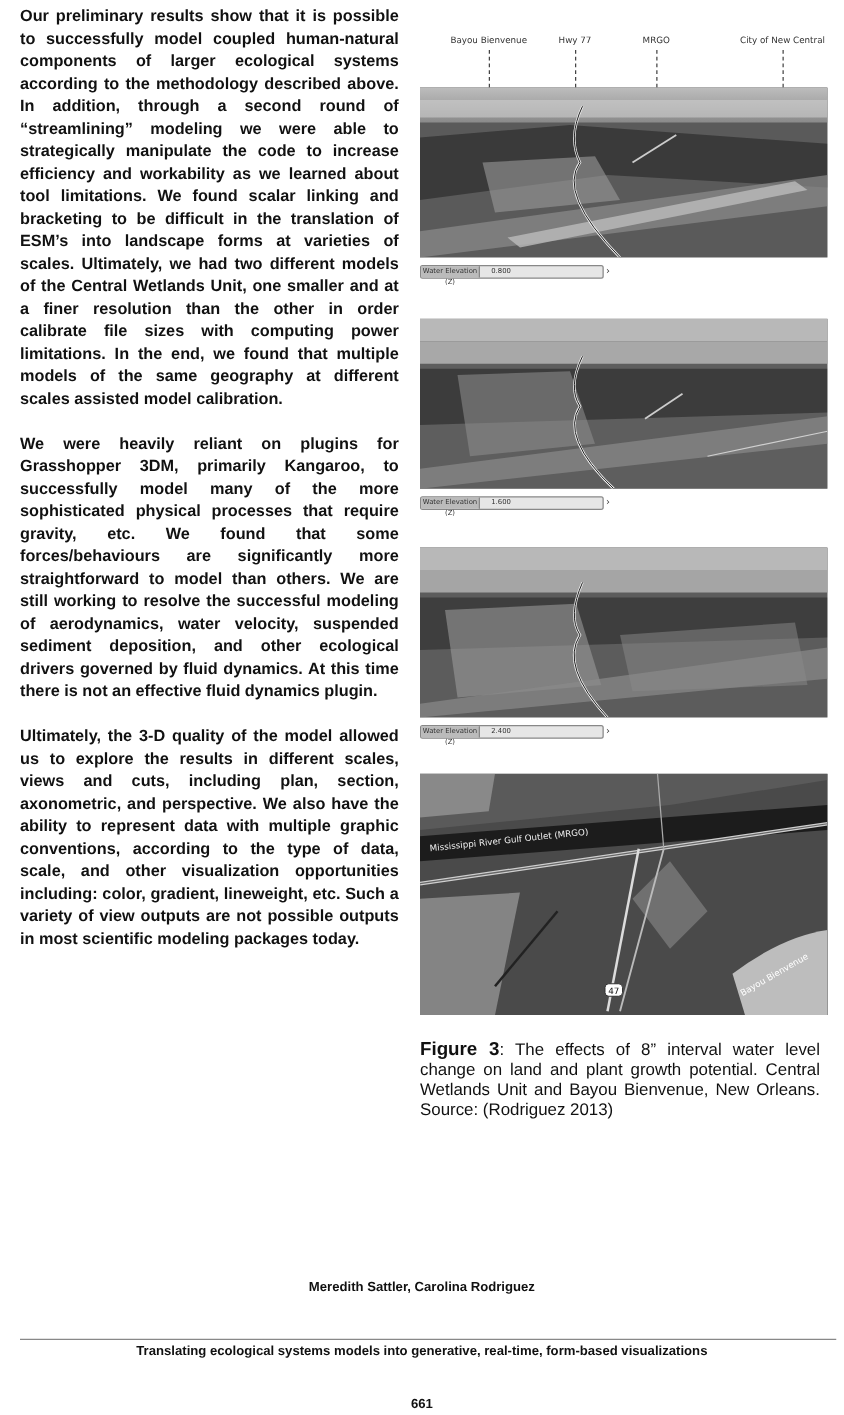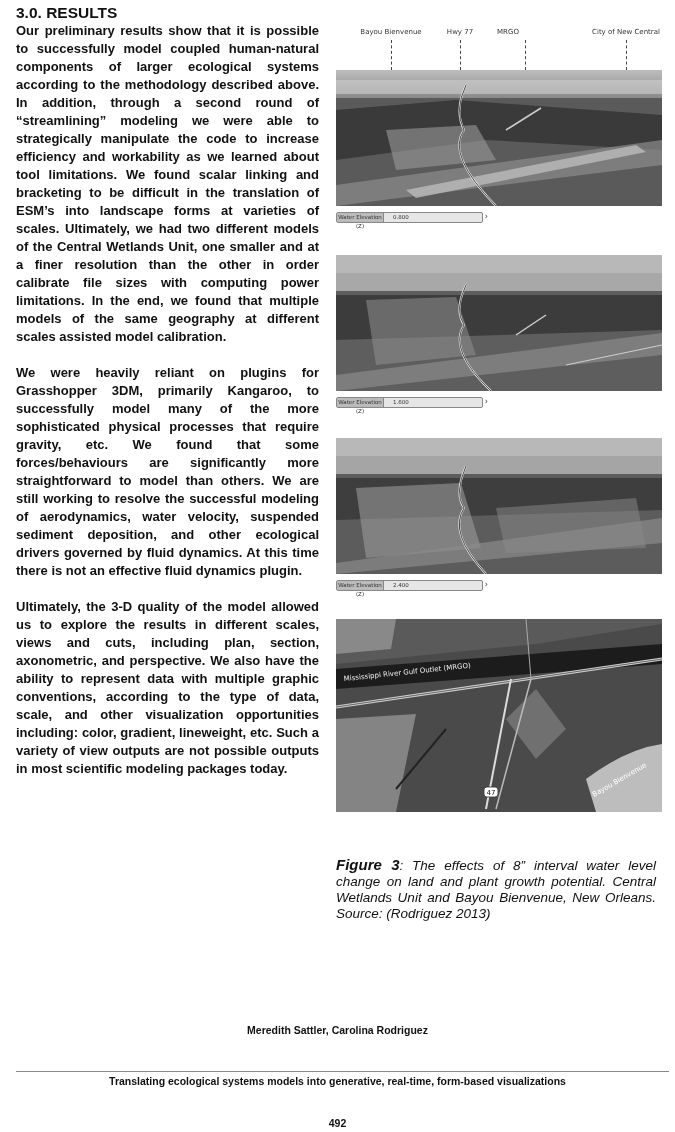--- a/index.html
+++ b/index.html
@@ -10,41 +10,40 @@
   .para { font-size:13px; line-height:18px; text-align:justify; margin:0 0 18px 0;font-weight:bold; }
   .fig { position:absolute; left:336px; width:326px; overflow:hidden; background:#777; }
   .fig svg { display:block; }
   .labels { position:absolute; left:336px; top:28px; width:326px; height:42px; }
   .lbl { position:absolute; top:0; font-size:7px; color:#333; white-space:nowrap; transform:translateX(-50%); font-family:"DejaVu Sans", sans-serif; }
   .tick { position:absolute; top:12px; height:30px; border-left:1px dashed #444; }
   .slider { position:absolute; left:336px; width:145px; height:9px; border:1px solid #888; border-radius:2px; background:#e6e6e6; font-size:5.5px; color:#333; font-family:"DejaVu Sans", sans-serif; }
   .slider .name { position:absolute; left:0; top:0; height:9px; width:46px; background:#bbb; border-right:1px solid #888; line-height:9px; text-align:center; }
   .slider .val { position:absolute; left:56px; top:0; line-height:9px; }
   .slider .arrow { position:absolute; right:-6px; top:-1px; font-size:8px; line-height:10px; color:#333; }
-  .caption { position:absolute; left:336px; top:857px; width:320px; font-size:13.5px; line-height:16px; font-style:italic; text-align:justify; }
+  .caption { position:absolute; left:336px; top:832px; width:320px; font-size:13.5px; line-height:16px; text-align:justify; }
   .caption b { font-size:15px; }
   .footer-rule { position:absolute; left:16px; right:6px; top:1071px; border-top:1px solid #888; }
   .footer { position:absolute; left:0; width:675px; text-align:center; font-weight:bold; font-size:10.5px; line-height:13px; }
 </style>
 </head>
 <body>
 
 <div class="left-col">
-  <h2 class="heading">3.0. RESULTS</h2>
   <p class="para">Our preliminary results show that it is possible to successfully model coupled human-natural components of larger ecological systems according to the methodology described above. In addition, through a second round of “streamlining” modeling we were able to strategically manipulate the code to increase efficiency and workability as we learned about tool limitations.  We found scalar linking and bracketing to be difficult in the translation of ESM’s into landscape forms at varieties of scales.  Ultimately, we had two different models of the Central Wetlands Unit, one smaller and at a finer resolution than the other in order calibrate file sizes with computing power limitations.  In the end, we found that multiple models of the same geography at different scales assisted model calibration.</p>
   <p class="para">We were heavily reliant on plugins for Grasshopper 3DM, primarily Kangaroo, to successfully model many of the more sophisticated physical processes that require gravity, etc.  We found that some forces/behaviours are significantly more straightforward to model than others.  We are still working to resolve the successful modeling of aerodynamics, water velocity, suspended sediment deposition, and other ecological drivers governed by fluid dynamics.  At this time there is not an effective fluid dynamics plugin.</p>
   <p class="para">Ultimately, the 3-D quality of the model allowed us to explore the results in different scales, views and cuts, including plan, section, axonometric, and perspective.  We also have the ability to represent data with multiple graphic conventions, according to the type of data, scale, and other visualization opportunities including:  color, gradient, lineweight, etc.  Such a variety of view outputs are not possible outputs in most scientific modeling packages today.</p>
 </div>
 
 <div class="labels">
   <span class="lbl" style="left:55px">Bayou Bienvenue</span>
   <span class="tick" style="left:55px"></span>
   <span class="lbl" style="left:124px">Hwy 77</span>
   <span class="tick" style="left:124px"></span>
-  <span class="lbl" style="left:172px">MRGO</span>
+  <span class="lbl" style="left:189px">MRGO</span>
   <span class="tick" style="left:189px"></span>
   <span class="lbl" style="left:290px">City of New Central</span>
   <span class="tick" style="left:290px"></span>
 </div>
 
 <div class="fig" style="top:70px;height:136px">
   <svg width="326" height="136" viewBox="0 0 326 136">
     <defs>
       <linearGradient id="sky1" x1="0" y1="0" x2="0" y2="1">
         <stop offset="0" stop-color="#bdbdbd"></stop>
@@ -130,13 +129,13 @@
   </svg>
 </div>
 
 <div class="caption">
   <b>Figure 3</b><span>:  The effects of 8” interval water level change on land and plant growth potential. Central Wetlands Unit and Bayou Bienvenue, New Orleans. Source: (Rodriguez 2013)</span>
 </div>
 
 <div class="footer-rule"></div>
 <div class="footer" style="top:1075px">Translating ecological systems models into generative, real-time, form-based visualizations</div>
 <div class="footer" style="top:1024px">Meredith Sattler, Carolina Rodriguez</div>
-<div class="footer" style="top:1117px">492</div>
+<div class="footer" style="top:1117px">661</div>
 
 </body></html>

